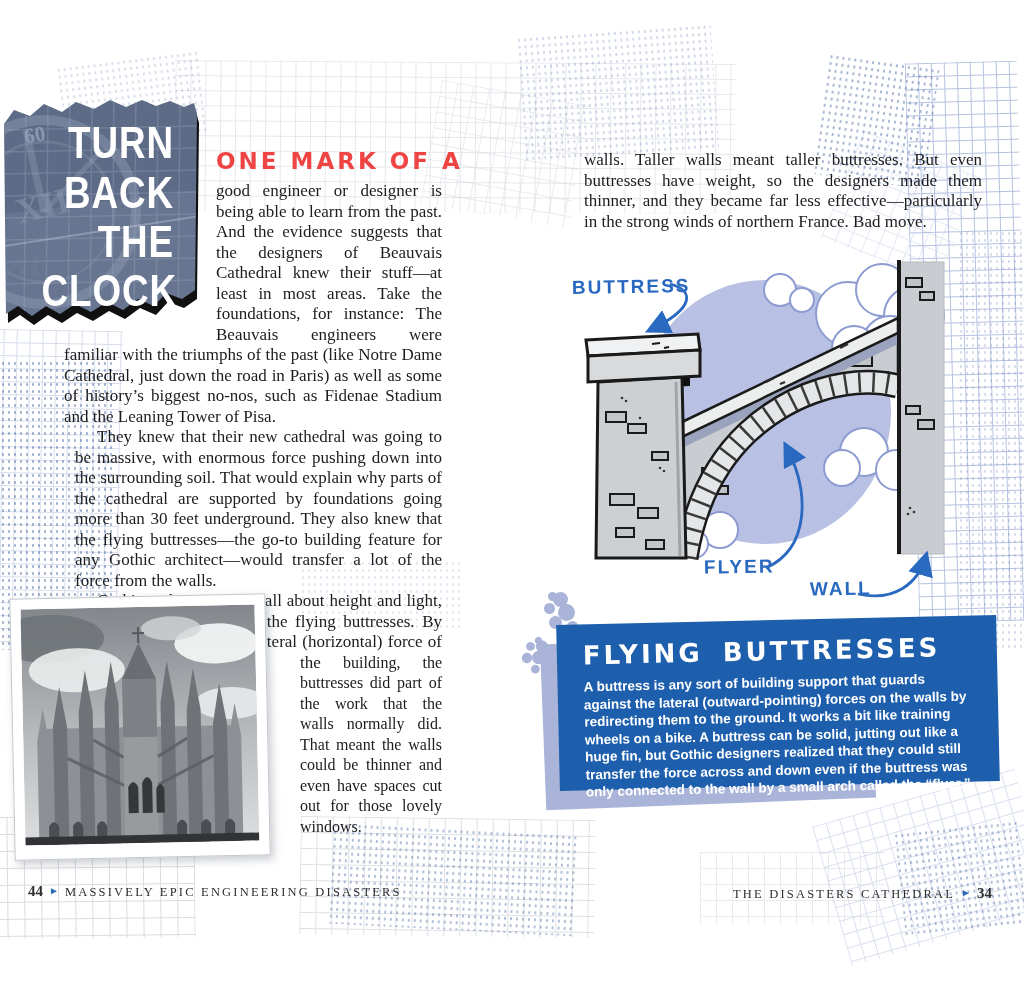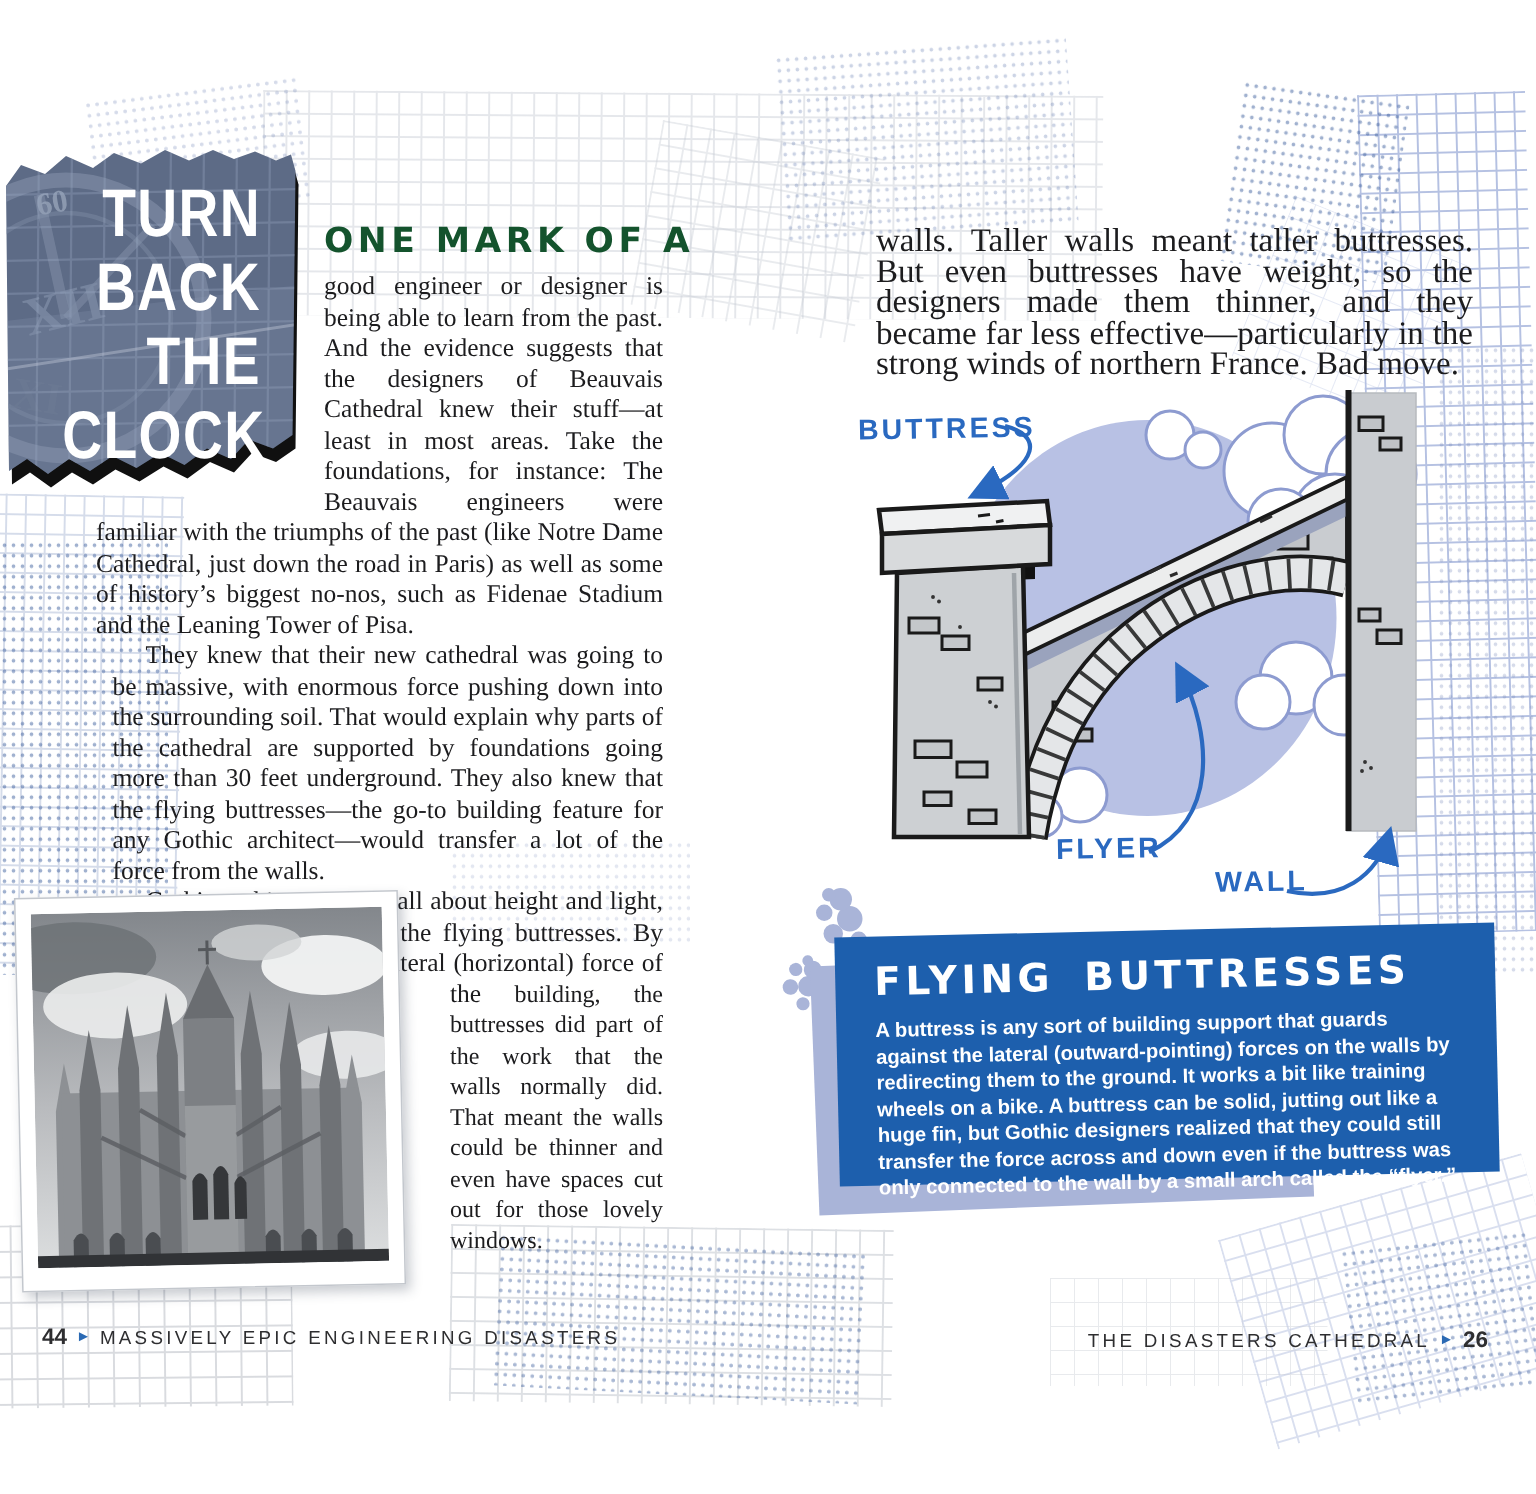--- a/index.html
+++ b/index.html
@@ -19,49 +19,49 @@
   #torn-header{position:absolute;left:4px;top:94px;width:196px;height:232px;}
   #chapter-title{position:absolute;left:30px;top:118px;width:144px;text-align:right;
       font-family:"Liberation Sans",sans-serif;font-weight:bold;color:#ffffff;
       font-size:40px;line-height:44px;transform:scale(.92,1.12);transform-origin:top right;
       letter-spacing:1px;}
   
   #left-col{position:absolute;left:64px;top:146px;width:378px;text-align:justify;
             font-size:17px;line-height:20.5px;}
   #left-col .panel-spacer{float:left;width:152px;height:184px;}
   #left-col h2{margin:0 0 5px 0;font-family:"DejaVu Sans","Liberation Sans",sans-serif;
-      font-weight:bold;font-size:23px;line-height:30px;color:#14532d;letter-spacing:3px;
+      font-weight:bold;font-size:23px;line-height:30px;color:#ef4444;letter-spacing:3px;
       white-space:nowrap;}
   #left-col p{margin:0;}
   #left-col p.ind{text-indent:22px;margin-left:11px;}
   .photo-spacer{float:left;width:222px;height:300px;margin-right:3px;}
   .tight{font-size:16px;line-height:19.3px;}
   
   #cathedral-photo{position:absolute;left:12px;top:596px;background:#ffffff;padding:10px;
       border:1px solid #c3c7cd;box-shadow:3px 4px 8px rgba(40,50,70,.25);
       transform:rotate(-1.2deg);}
   
   #right-col{position:absolute;left:584px;top:150px;width:398px;text-align:justify;
-             font-size:22px;line-height:20.5px;}
+             font-size:17px;line-height:20.5px;}
   #diagram{position:absolute;left:552px;top:256px;width:452px;height:352px;}
   .dlabel{position:absolute;font-family:"Liberation Sans",sans-serif;font-weight:bold;
       font-size:19px;letter-spacing:2px;color:#2a69c0;transform:rotate(-1deg);
       white-space:nowrap;}
   
   #infobox-wrap{position:absolute;left:552px;top:616px;width:452px;height:200px;}
   #infobox-band{position:absolute;left:-9px;top:22px;width:330px;height:166px;
       background:#a9b4d8;transform:rotate(-2.2deg);}
   #infobox{position:absolute;left:6px;top:4px;width:392px;height:134px;background:#1d5fad;
       transform:rotate(-1.3deg);padding:14px 22px 18px 26px;}
   #infobox h3{margin:2px 0 8px 0;font-family:"DejaVu Sans","Liberation Sans",sans-serif;
       font-weight:bold;color:#ffffff;font-size:26px;letter-spacing:3px;word-spacing:8px;}
   #infobox p{margin:0;font-family:"Liberation Sans",sans-serif;font-weight:bold;
       color:#ffffff;font-size:13.5px;line-height:17.5px;}
   
-  .footer{position:absolute;font-family:Liberation Sans, sans-serif;font-size:12.5px;
+  .footer{position:absolute;font-family:Liberation Serif, serif;font-size:12.5px;
       letter-spacing:2.2px;color:#2e2e30;white-space:nowrap;}
   .pagenum{font-weight:bold;font-size:15px;letter-spacing:0;}
   .arr{color:#2a69b3;font-size:10px;position:relative;top:-2px;padding:0 6px;
        letter-spacing:0;}
 </style>
 </head>
 <body>
 
 <div id="page">
 
@@ -321,17 +321,17 @@
 
     <div id="infobox-wrap">
       <div id="infobox-band"></div>
       <div id="infobox">
         <h3>FLYING BUTTRESSES</h3>
         <p>A buttress is any sort of building support that guards against the lateral (outward-pointing) forces on the walls by redirecting them to the ground. It works a bit like training wheels on a bike. A buttress can be solid, jutting out like a huge fin, but Gothic designers realized that they could still transfer the force across and down even if the buttress was only connected to the wall by a small arch called the “flyer.”</p>
       </div>
     </div>
 
     <div class="footer" style="right:32px;top:885px;text-align:right;">
-      <span>THE DISASTERS CATHEDRAL</span><span class="arr">►</span><span class="pagenum">26</span>
+      <span>THE DISASTERS CATHEDRAL</span><span class="arr">►</span><span class="pagenum">34</span>
     </div>
   </section>
 
 </div>
 
 </body></html>

